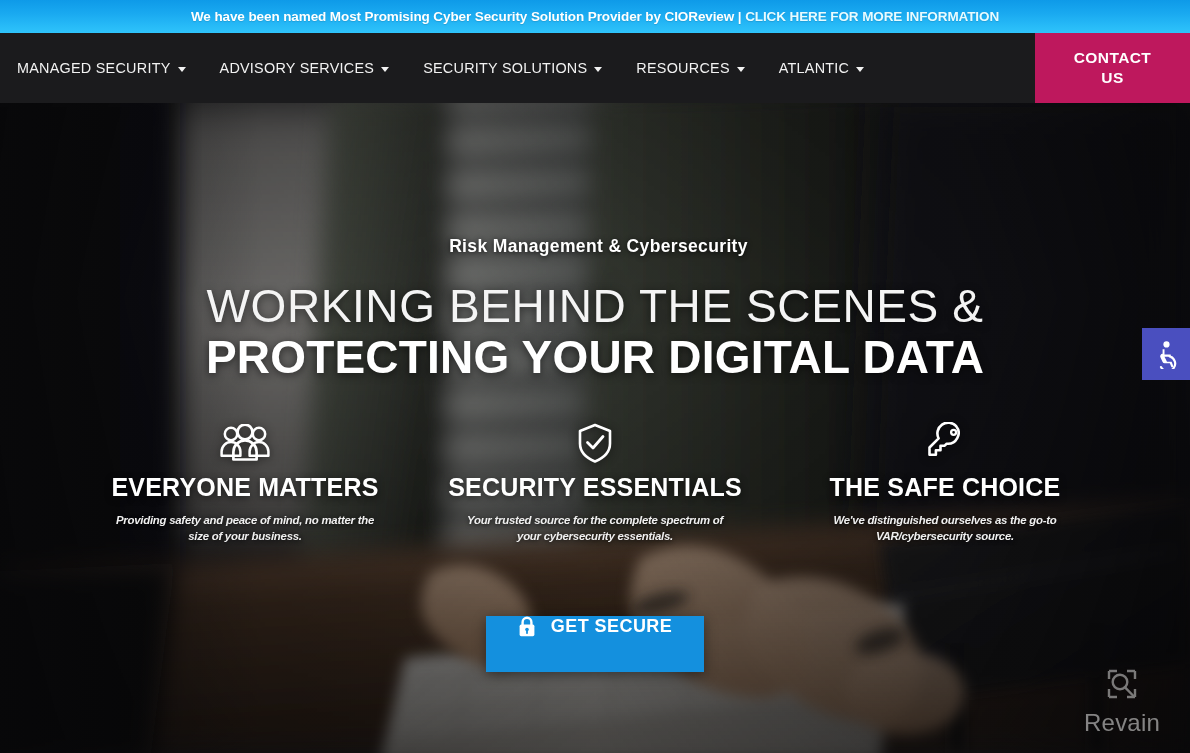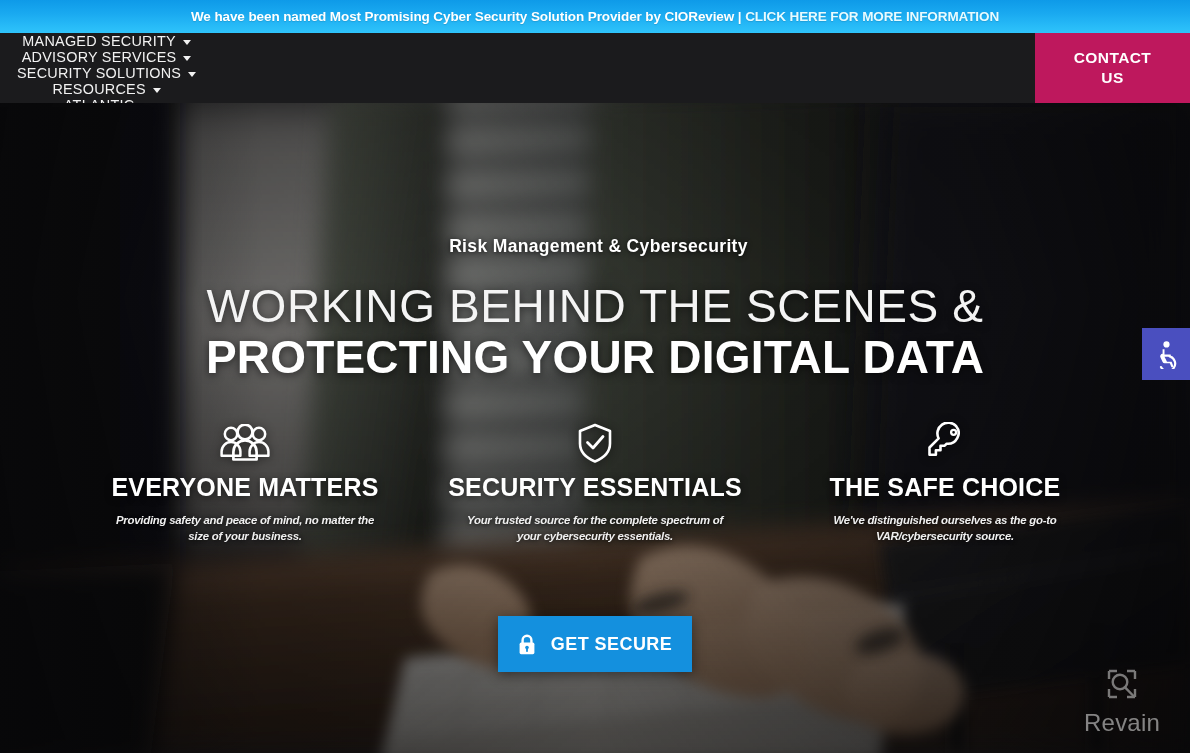--- a/index.html
+++ b/index.html
@@ -38,21 +38,21 @@
   .brand-words{ display:flex; flex-direction:column; justify-content:center; }
   .brand-main{
     color:#e9edf2; font-size:12.5px; font-weight:bold;
     letter-spacing:1.1px; line-height:13px;
   }
   .brand-sub{
     color:#5d6b7a; font-size:5px; font-weight:bold;
     letter-spacing:1.45px; line-height:8px; margin-top:1px;
   }
 
-  .nav-items{ display:flex; align-items:center; height:70px;flex-direction:column; }
+  .nav-items{ display:flex; align-items:center; height:70px; }
   .nav-item{
     display:flex; align-items:center; gap:7px;
     height:70px; padding:0 17px;
     color:#f2f2f2; font-size:14.4px; font-weight:500;
     letter-spacing:.25px; white-space:nowrap; cursor:pointer;
   }
   .caret{
     width:0; height:0; flex:none;
     border-left:4.5px solid transparent;
     border-right:4.5px solid transparent;
@@ -126,22 +126,22 @@
   .feature-desc{
     margin-top:10px; width:262px; text-align:center;
     color:#f0f0f0; font-size:11.4px; font-style:italic; font-weight:bold;
     line-height:16px; letter-spacing:-0.25px;
     text-shadow:0 1px 4px rgba(0,0,0,.75);
   }
 
   
   .cta-wrap{ margin-top:72px; }
   .get-secure{
-    display:flex; align-items:center; justify-content:center; gap:15px;
-    width:194px; height:56px; background:#1490de;
+    display:flex; align-items:flex-start; justify-content:center; gap:15px;
+    width:218px; height:56px; background:#1490de;
     box-shadow:0 3px 12px rgba(0,0,0,.45);
     cursor:pointer;
   }
   .get-secure .label{
     color:#ffffff; font-size:18px; font-weight:bold; letter-spacing:.45px;
   }
   .lock-icon{ width:18px; height:21px; display:block; flex:none; }
 
   
   .a11y-widget{

